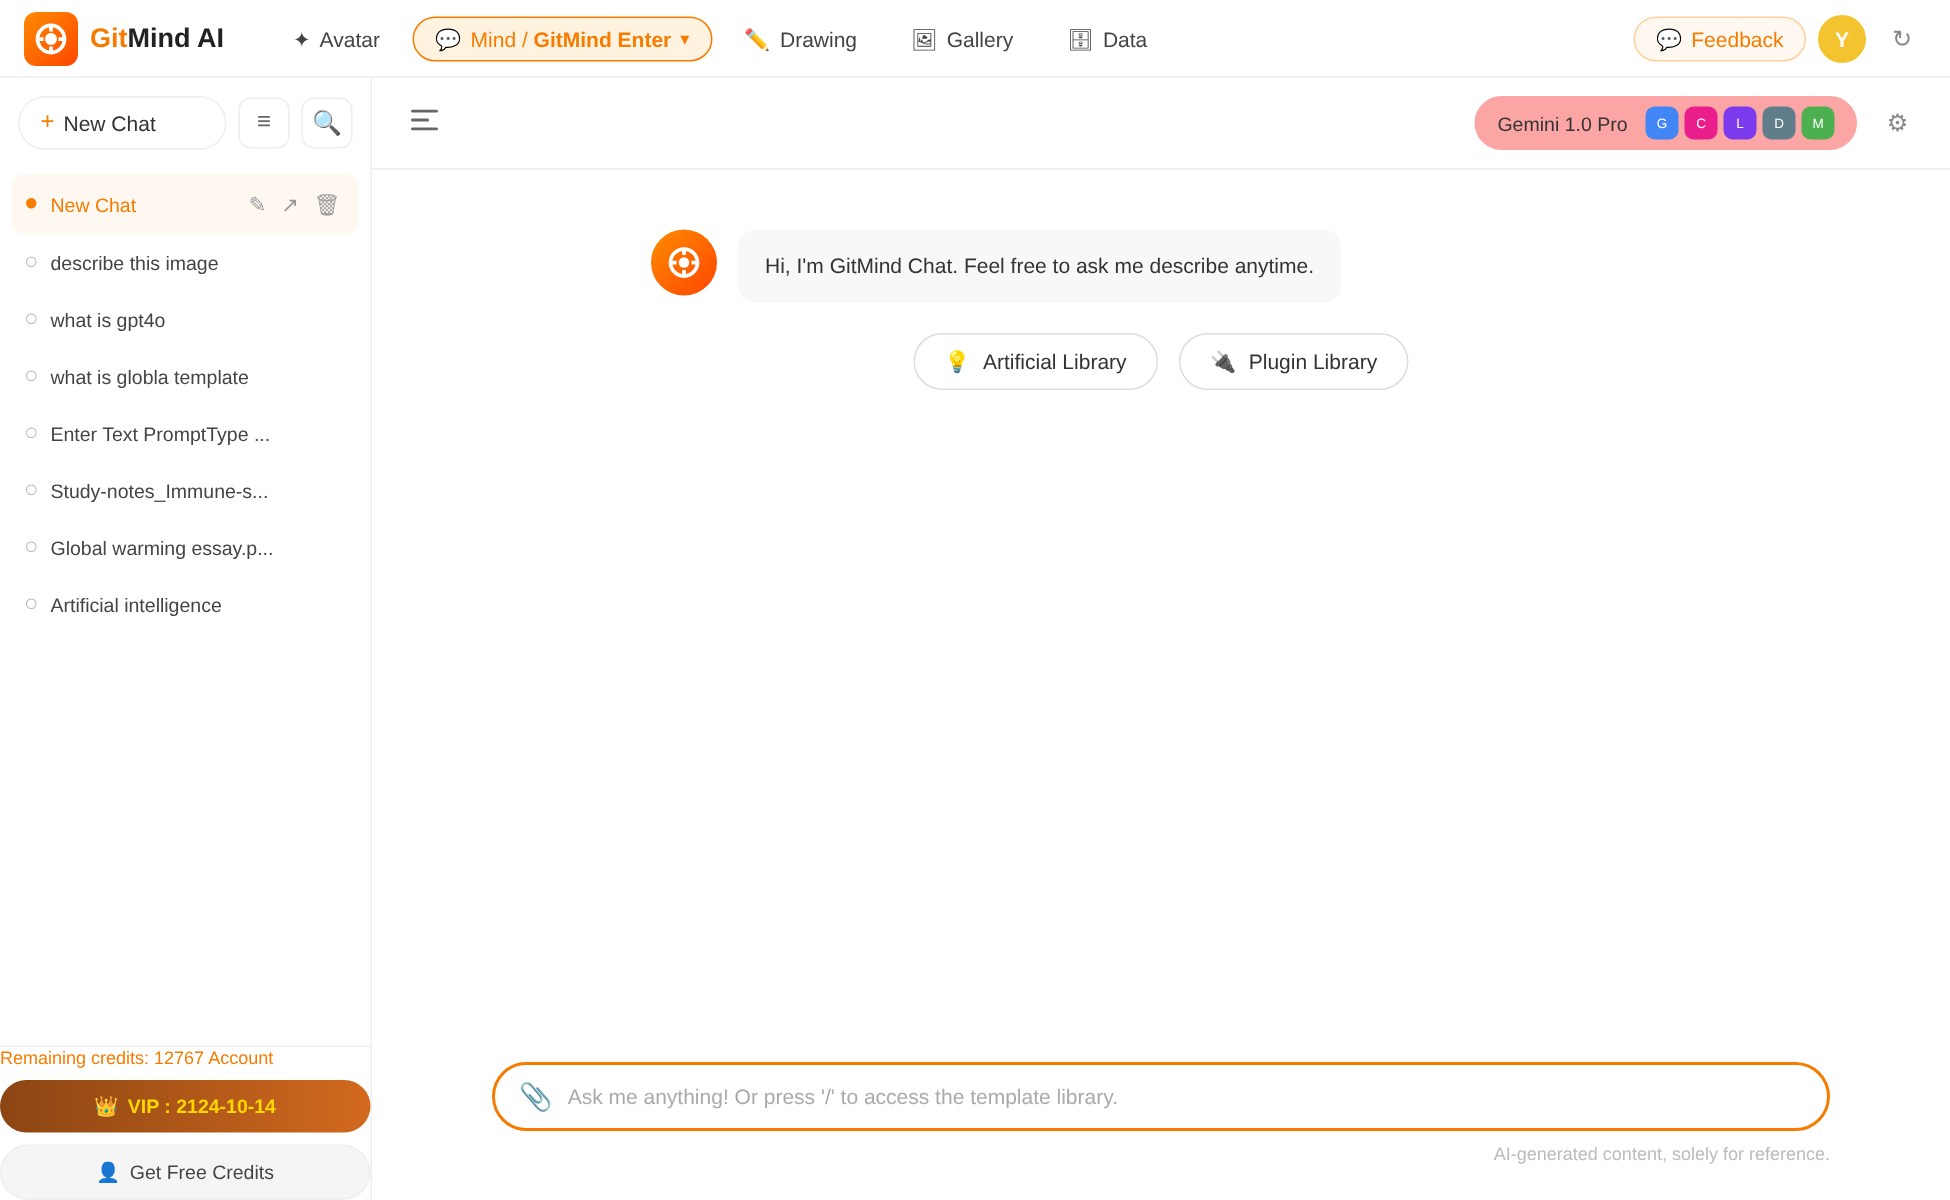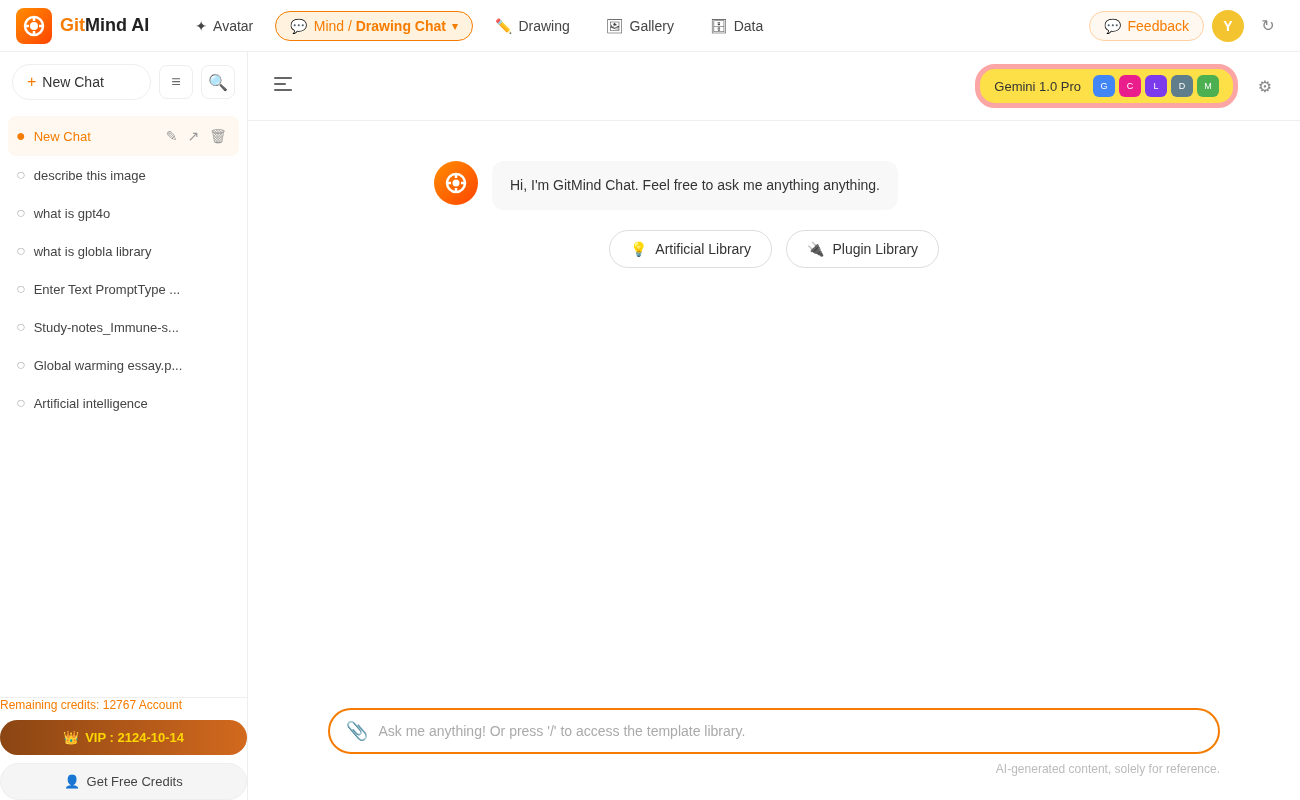--- a/index.html
+++ b/index.html
@@ -40,21 +40,21 @@
     .credits-text { font-size: 12px; color: #888; margin-bottom: 8px; }
     .credits-text span { color: #f57c00; }
     .vip-btn { width: 100%; padding: 10px; background: linear-gradient(90deg, #8b4513, #d2691e); border-radius: 20px; border: none; color: #ffd700; font-weight: 600; font-size: 13px; cursor: pointer; display: flex; align-items: center; justify-content: center; gap: 6px; margin-bottom: 8px; }
     .free-credits-btn { width: 100%; padding: 10px; background: #f5f5f5; border-radius: 20px; border: 1px solid #eee; color: #444; font-size: 13px; cursor: pointer; display: flex; align-items: center; justify-content: center; gap: 6px; }
 
     
     .chat-area { flex: 1; display: flex; flex-direction: column; overflow: hidden; }
     .chat-header { display: flex; align-items: center; padding: 12px 20px; border-bottom: 1px solid #eee; gap: 12px; }
     .collapse-btn { width: 30px; height: 30px; display: flex; align-items: center; justify-content: center; cursor: pointer; color: #666; border-radius: 6px; }
     .header-spacer { flex: 1; }
-    .model-selector { display: flex; align-items: center; gap: 8px; padding: 6px 14px; border: 5px solid #fca5a5; border-radius: 20px; cursor: pointer; font-size: 13px; color: #333; background: #fde047; }
+    .model-selector { display: flex; align-items: center; gap: 8px; padding: 6px 14px; border: 1px solid #fca5a5; border-radius: 20px; cursor: pointer; font-size: 13px; color: #333; background: #fca5a5; }
     .model-icons { display: flex; gap: 4px; margin-left: 4px; }
     .model-icon { width: 22px; height: 22px; border-radius: 6px; display: flex; align-items: center; justify-content: center; font-size: 10px; color: white; }
     .mi-blue { background: #4285f4; }
     .mi-pink { background: #e91e8c; }
     .mi-purple { background: #7c3aed; }
     .mi-gray { background: #607d8b; }
     .mi-green { background: #4caf50; }
     .settings-btn { width: 30px; height: 30px; display: flex; align-items: center; justify-content: center; cursor: pointer; color: #888; }
 
     .chat-messages { flex: 1; overflow-y: auto; padding: 40px 120px 20px; display: flex; flex-direction: column; align-items: center; }
@@ -87,21 +87,21 @@
       </svg>
     </div>
     <div class="logo-text"><span>Git</span>Mind AI</div>
   </div>
   <div class="nav-item">
     <span>✦</span>
     <span>Avatar</span>
   </div>
   <div class="nav-item active">
     <span>💬</span>
-    <span><span>Mind /</span> <strong>Drawing Chat</strong></span>
+    <span><span>Mind /</span> <strong>GitMind Enter</strong></span>
     <span style="font-size:12px; color:#f57c00;">▾</span>
   </div>
   <div class="nav-item">
     <span>✏️</span>
     <span>Drawing</span>
   </div>
   <div class="nav-item">
     <span>🖼</span>
     <span>Gallery</span>
   </div>
@@ -150,21 +150,21 @@
       <div class="sidebar-item">
         <span class="item-icon">○</span>
         <span>describe this image</span>
       </div>
       <div class="sidebar-item">
         <span class="item-icon">○</span>
         <span>what is gpt4o</span>
       </div>
       <div class="sidebar-item">
         <span class="item-icon">○</span>
-        <span>what is globla library</span>
+        <span>what is globla template</span>
       </div>
       <div class="sidebar-item">
         <span class="item-icon">○</span>
         <span>Enter Text PromptType ...</span>
       </div>
       <div class="sidebar-item">
         <span class="item-icon">○</span>
         <span>Study-notes_Immune-s...</span>
       </div>
       <div class="sidebar-item">
@@ -225,21 +225,21 @@
           <svg width="24" height="24" viewBox="0 0 24 24" fill="none">
             <circle cx="12" cy="12" r="9" stroke="white" stroke-width="2.5"></circle>
             <circle cx="12" cy="12" r="3.5" fill="white"></circle>
             <line x1="12" y1="3" x2="12" y2="7" stroke="white" stroke-width="2.5"></line>
             <line x1="12" y1="17" x2="12" y2="21" stroke="white" stroke-width="2.5"></line>
             <line x1="3" y1="12" x2="7" y2="12" stroke="white" stroke-width="2.5"></line>
             <line x1="17" y1="12" x2="21" y2="12" stroke="white" stroke-width="2.5"></line>
           </svg>
         </div>
         <div class="bot-bubble">
-          <span>Hi, I'm GitMind Chat. Feel free to ask me anything anything.</span>
+          <span>Hi, I'm GitMind Chat. Feel free to ask me describe anytime.</span>
         </div>
       </div>
 
       <div class="library-buttons">
         <button class="lib-btn">
           <span>💡</span>
           <span>Artificial Library</span>
         </button>
         <button class="lib-btn">
           <span>🔌</span>

